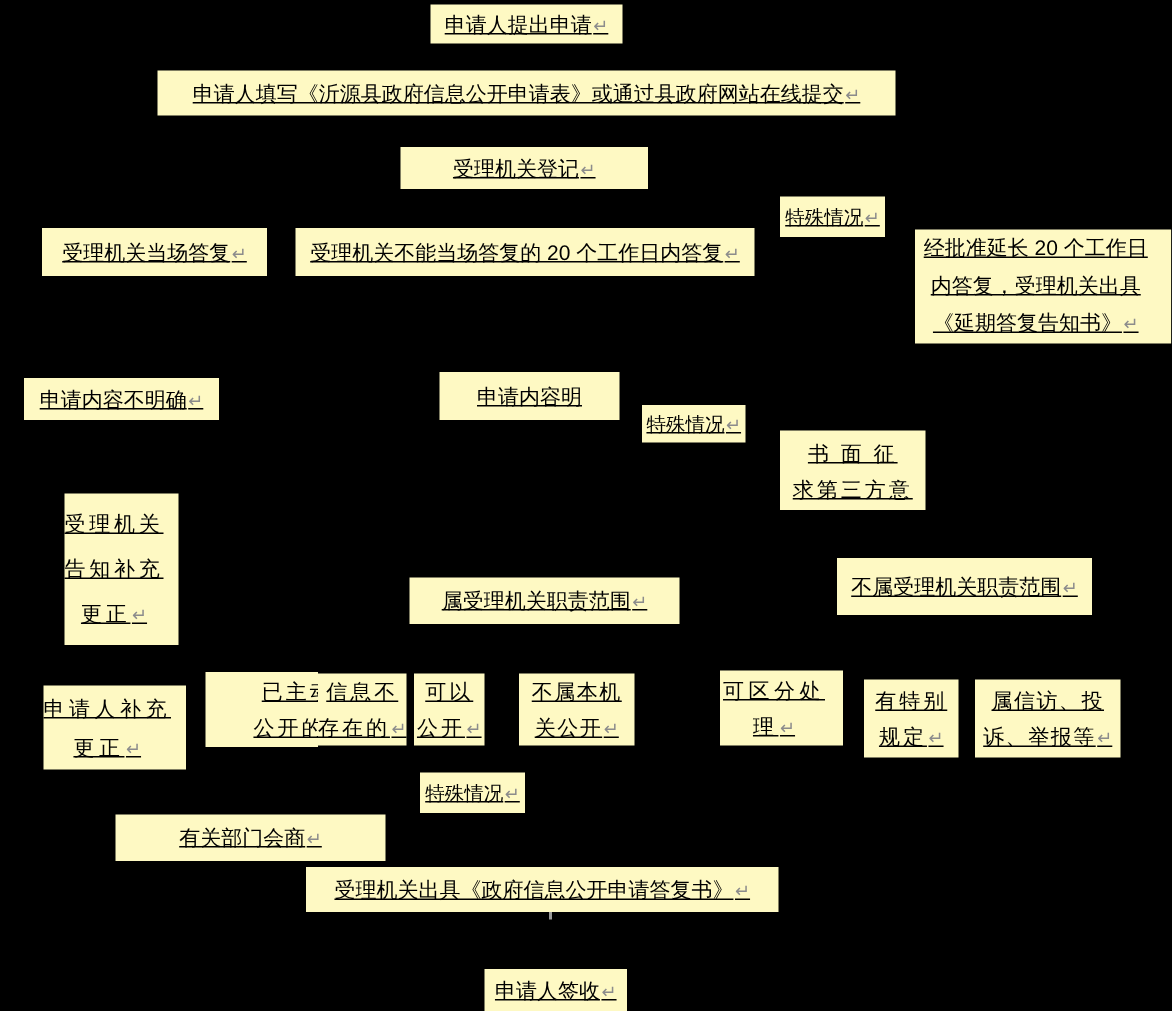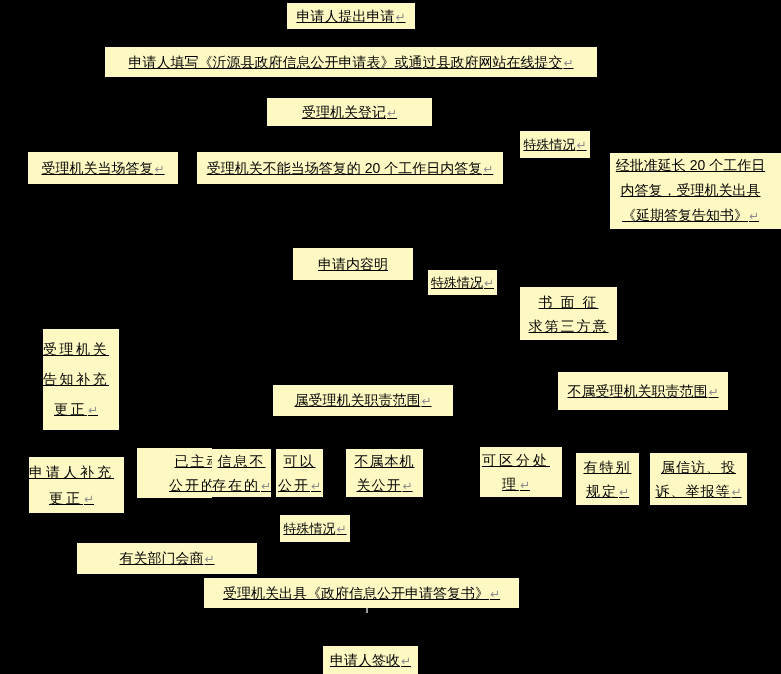--- a/index.html
+++ b/index.html
@@ -36,20 +36,23 @@
     <div class="node" style="left: 28px; top: 152px; width: 150px; height: 32px; align-items: center;">
       <div class="line"><span>受理机关当场答复</span><span class="ret">↵</span></div>
     </div>
     <div class="node" style="left: 197px; top: 152px; width: 306px; height: 32px;">
       <div class="line"><span>受理机关不能当场答复的 20 个工作日内答复</span><span class="ret">↵</span></div>
     </div>
     <div class="node left" style="left: 610px; top: 153px; width: 171px; height: 76px; line-height: 25px;">
       <div class="line"><span>经批准延长 20 个工作日</span></div>
       <div class="line"><span>内答复，受理机关出具</span></div>
       <div class="line"><span>《延期答复告知书》</span><span class="ret">↵</span></div>
+    </div>
+    <div class="node" style="left: 16px; top: 252px; width: 130px; height: 28px;">
+      <div class="line"><span>申请内容不明确</span><span class="ret">↵</span></div>
     </div>
     <div class="node" style="left: 293px; top: 248px; width: 120px; height: 32px;">
       <div class="line"><span>申请内容明</span></div>
     </div>
     <div class="node" style="left: 428px; top: 270px; width: 69px; height: 25px; font-size: 13px;">
       <div class="line"><span>特殊情况</span><span class="ret">↵</span></div>
     </div>
     <div class="node" style="left: 520px; top: 287px; width: 97px; height: 53px; line-height: 24px; letter-spacing: 2px;">
       <div class="line"><span>书 面 征</span></div>
       <div class="line"><span>求第三方意</span></div>

